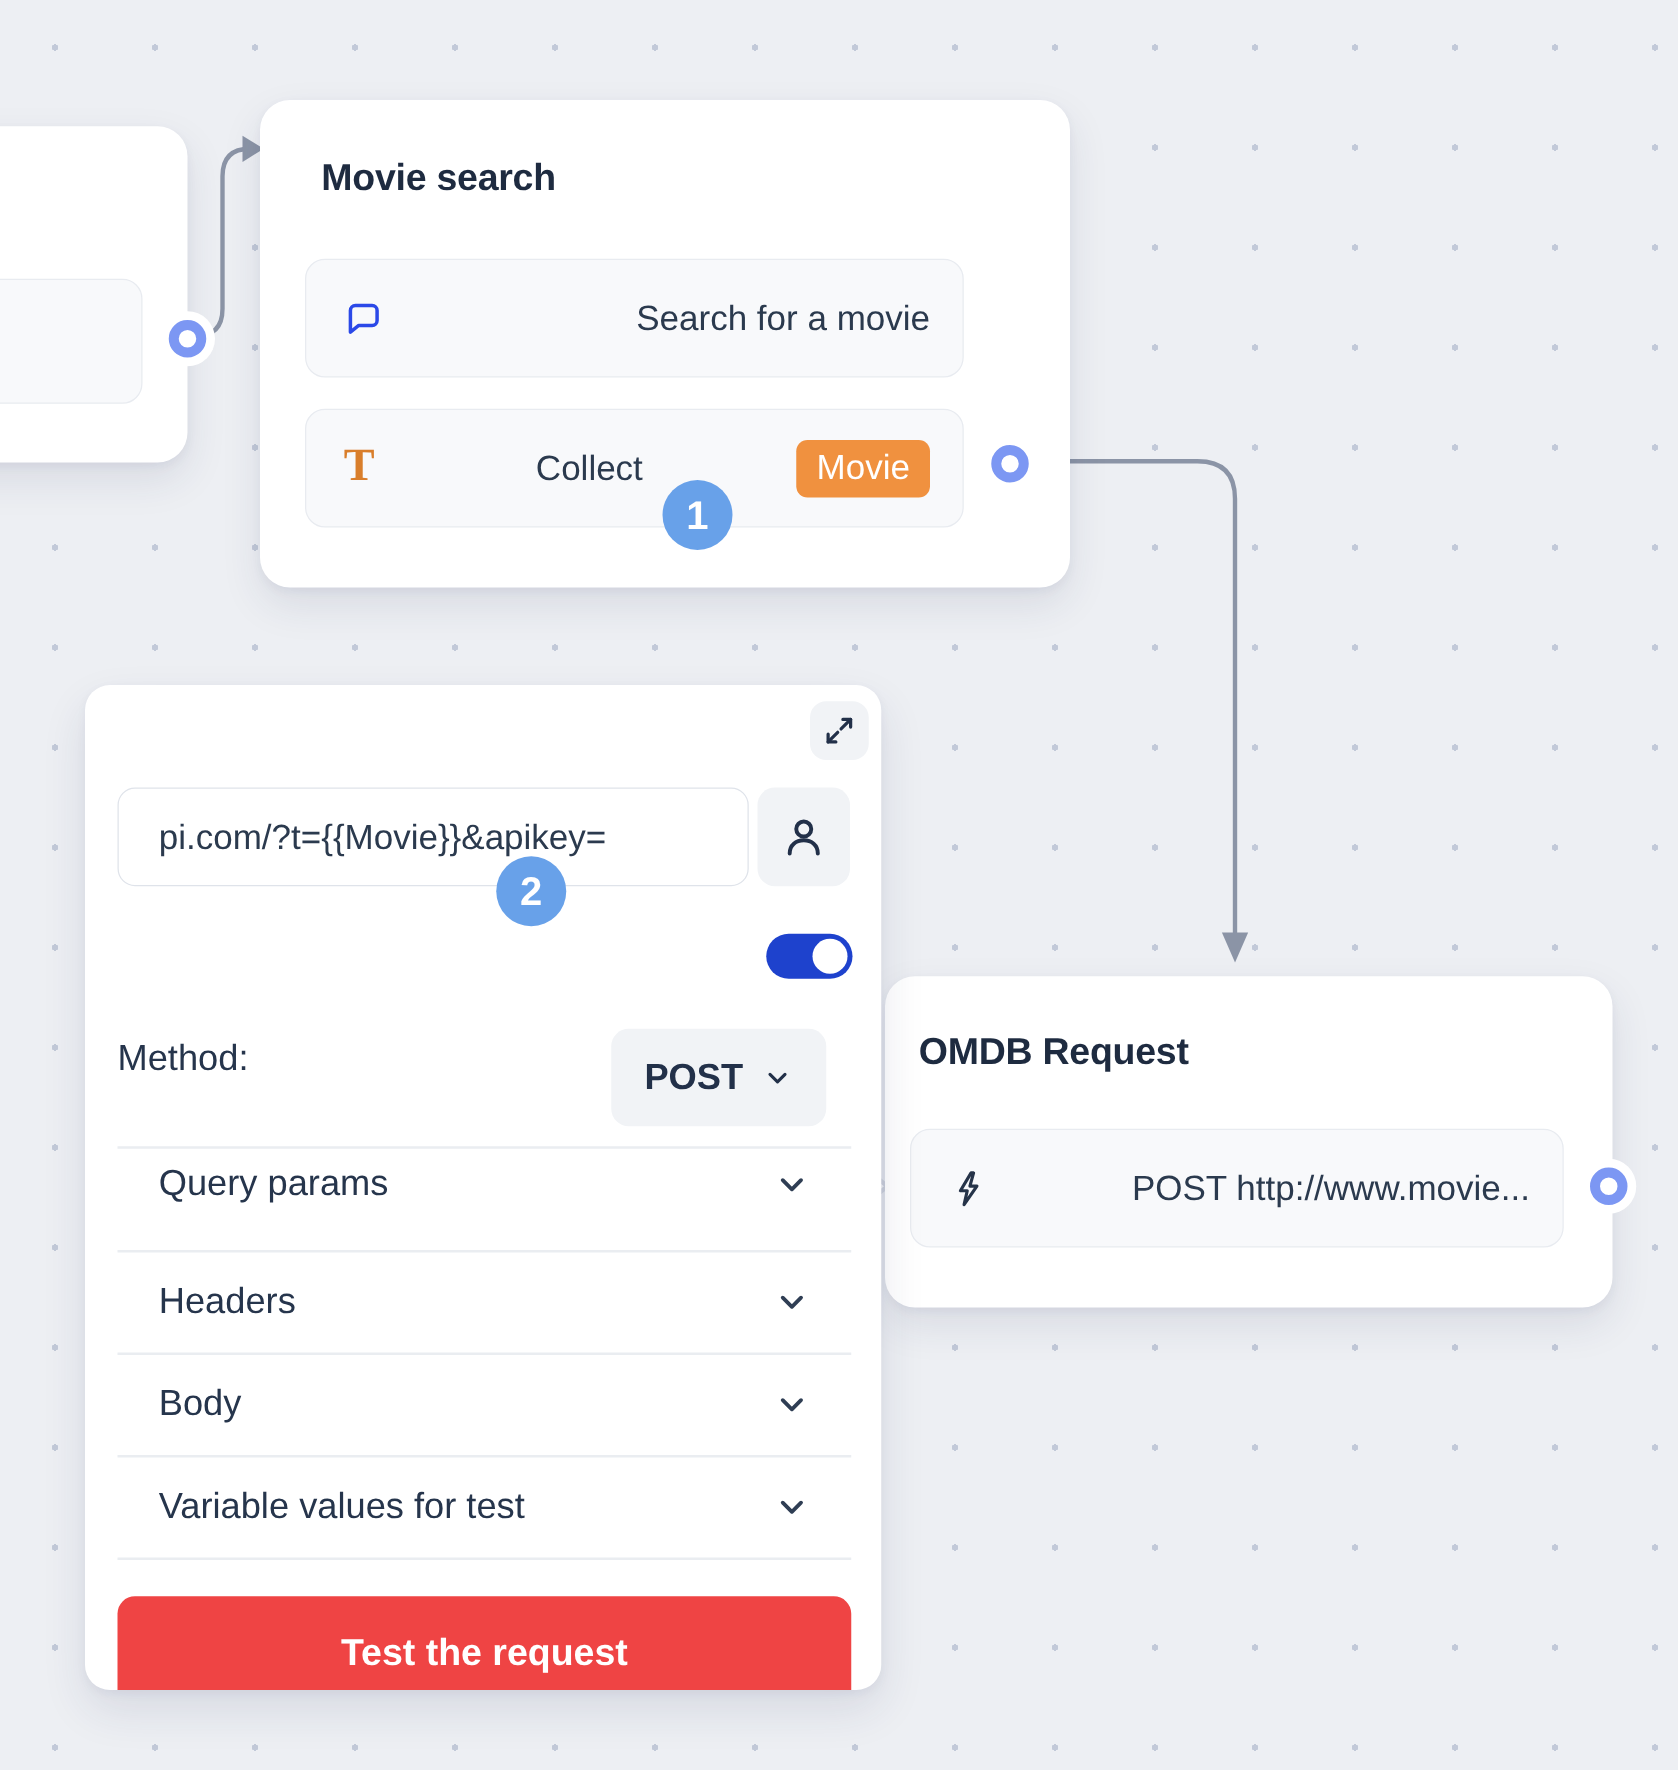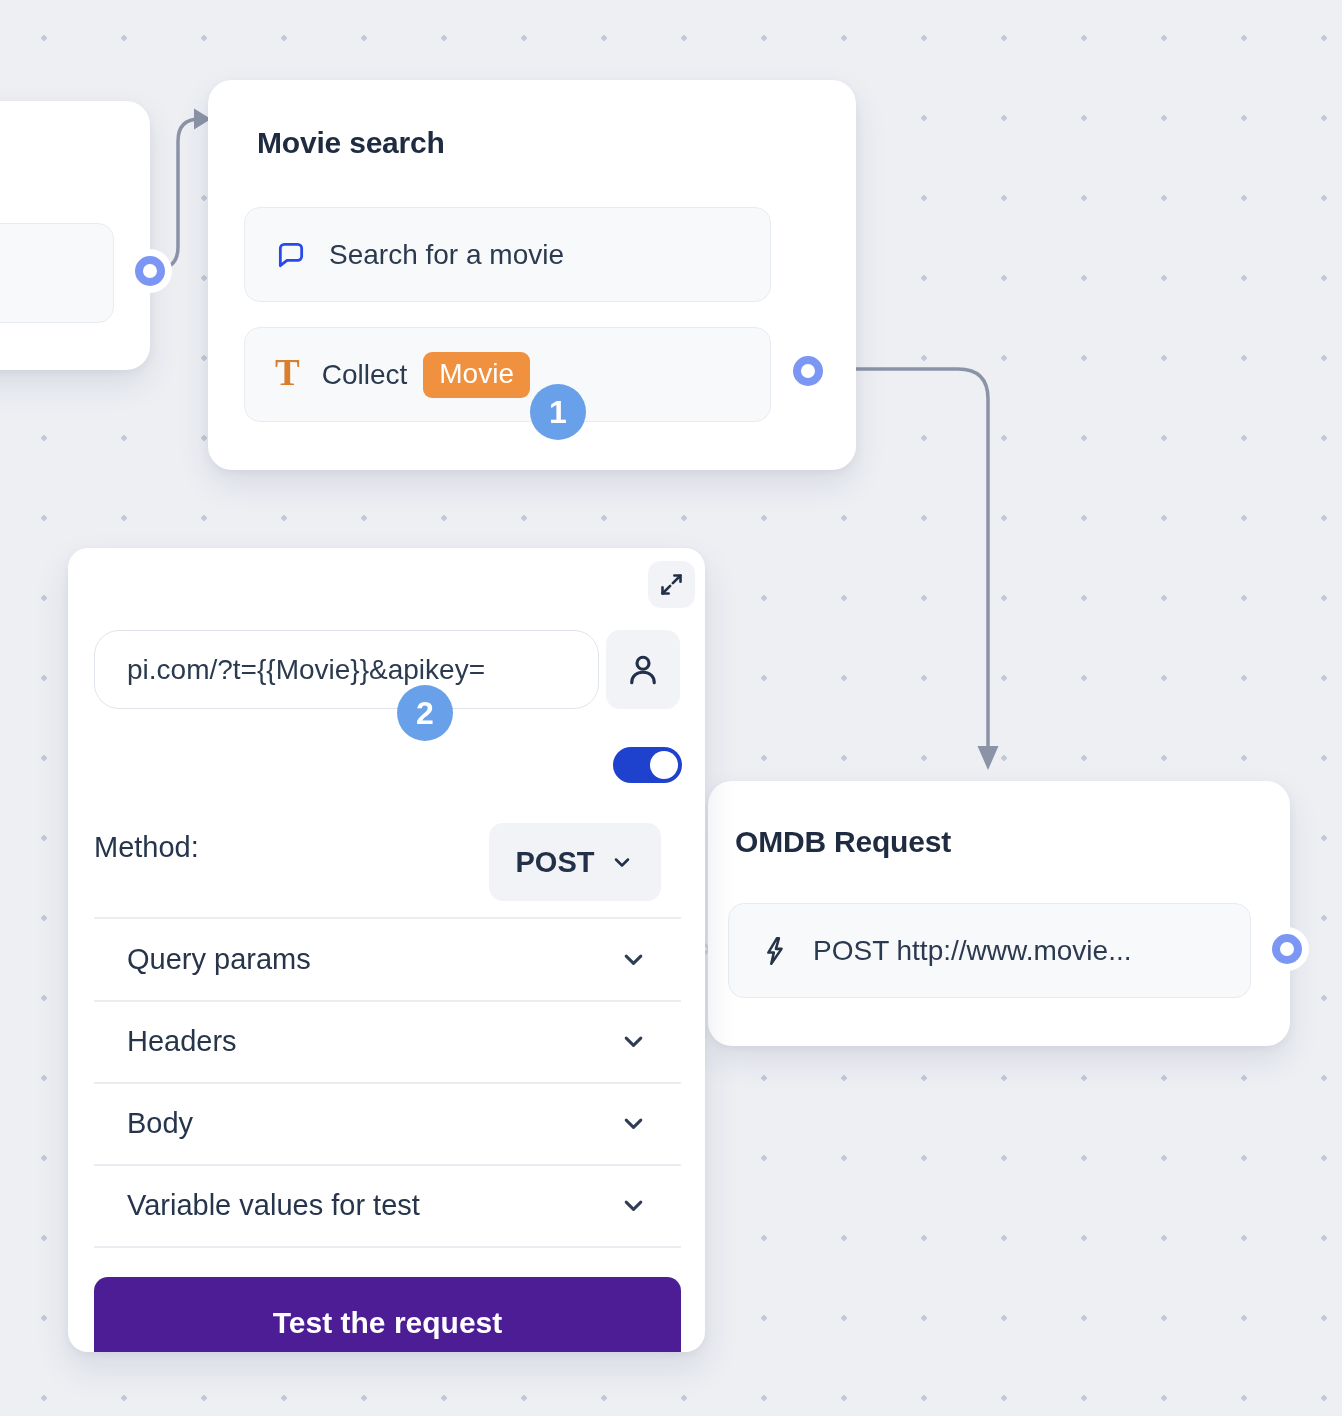--- a/index.html
+++ b/index.html
@@ -22,21 +22,21 @@
   
   .node {
     position: absolute; background: #fff; border-radius: 24px;
     box-shadow: 0 14px 32px rgba(35,48,89,.10), 0 3px 8px rgba(35,48,89,.05);
     z-index: 2;
   }
   .node-title { position: absolute; font-size: 30px; font-weight: 700; color: #1e2b40; letter-spacing: -0.2px; }
   .node-item {
     position: absolute; background: #f8f9fb; border: 1.5px solid #e8ebf0; border-radius: 16px;
     display: flex; align-items: center; gap: 22px; padding: 0 26px 0 30px;
-    font-size: 28px; color: #2b3a4e; white-space: nowrap; overflow: hidden;
+    font-size: 28px; color: #2b3a4e; white-space: nowrap; overflow: hidden; justify-content: space-between;
   }
   .icon-wrap { display: inline-flex; align-items: center; justify-content: center; flex: 0 0 auto; }
   .serif-t { font-family: "Liberation Serif", serif; font-size: 37px; font-weight: 600; color: #d97e2b; line-height: 1; transform: translateY(-2px); }
   .var-chip { background: #f0913f; color: #fff; border-radius: 9px; padding: 6px 16px 8px; font-size: 28px; margin-left: -6px; }
 
   
   .port {
     position: absolute; width: 44px; height: 44px; border-radius: 50%; background: #fff;
     display: flex; align-items: center; justify-content: center; z-index: 6;
   }
@@ -50,21 +50,21 @@
 
   
   .panel {
     position: absolute; left: 68px; top: 548px; width: 637px; height: 804px;
     background: #fff; border-radius: 20px; overflow: hidden; z-index: 5;
     box-shadow: 0 16px 36px rgba(35,48,89,.11), 0 3px 8px rgba(35,48,89,.05);
   }
   .expand-btn { position: absolute; left: 580px; top: 13px; width: 47px; height: 47px; background: #f1f3f6; border-radius: 13px; display: flex; align-items: center; justify-content: center; }
   .url-input {
     position: absolute; left: 26px; top: 82px; width: 505px; height: 79px;
-    border: 1.5px solid #dfe3ea; border-radius: 25px; background: #fff;
+    border: 1.5px solid #dfe3ea; border-radius: 14px; background: #fff;
     font-family: "Liberation Sans", sans-serif; font-size: 28px; color: #2b3a4e;
     padding: 0 10px 0 32px; outline: none;
   }
   .person-btn { position: absolute; left: 538px; top: 82px; width: 74px; height: 79px; background: #f1f3f6; border-radius: 14px; display: flex; align-items: center; justify-content: center; }
   .adv-label { position: absolute; left: 26px; top: 202px; font-size: 29px; color: #26354c; }
   .toggle { position: absolute; left: 545px; top: 199px; width: 69px; height: 36px; border-radius: 18px; background: #1e42cd; }
   .toggle .knob { position: absolute; top: 4px; right: 4px; width: 28px; height: 28px; border-radius: 50%; background: #fff; }
   .method-label { position: absolute; left: 26px; top: 283px; font-size: 29px; color: #26354c; }
   .method-btn {
     position: absolute; left: 421px; top: 275px; width: 172px; height: 78px;
@@ -72,21 +72,21 @@
     font-size: 29px; font-weight: 600; color: #223049;
   }
   .divider { position: absolute; left: 26px; width: 587px; height: 1.5px; background: #eaedf1; }
   .section-row {
     position: absolute; left: 26px; width: 587px; height: 82px;
     display: flex; align-items: center; justify-content: space-between;
     padding: 0 34px 0 33px; font-size: 29px; color: #26354c;
   }
   .test-btn {
     position: absolute; left: 26px; top: 729px; width: 587px; height: 92px;
-    background: #4c1d95; border: none; border-radius: 14px; color: #fff;
+    background: #ef4444; border: none; border-radius: 14px; color: #fff;
     font-family: "Liberation Sans", sans-serif; font-size: 30px; font-weight: 600;
   }
 
   svg { display: block; }
 </style>
 </head>
 <body>
 
 <svg class="connector-layer" viewBox="0 0 1342 1416">
   <path d="M 152 269 L 156 269 Q 178 269 178 247 L 178 141 Q 178 119 200 119 L 198 119"></path>
@@ -170,21 +170,21 @@
     <span>POST</span>
     <span class="icon-wrap">
       <svg width="24" height="24" viewBox="0 0 24 24">
           <path d="M6 9.5 l6 6 6-6" stroke="#223049" stroke-width="2.5" fill="none" stroke-linecap="round" stroke-linejoin="round"></path>
         </svg>
     </span>
   </div>
 
   <div class="divider" style="top:369px;"></div>
 
-  <div class="section-row" style="top:370px;gap:36px;">
+  <div class="section-row" style="top:358px;gap:36px;">
     <span>Query params</span>
     <span class="icon-wrap">
       <svg width="27" height="27" viewBox="0 0 24 24">
           <path d="M5.5 9 l6.5 6.5 6.5-6.5" stroke="#2f3e54" stroke-width="2.7" fill="none" stroke-linecap="round" stroke-linejoin="round"></path>
         </svg>
     </span>
   </div>
   <div class="divider" style="top:452px;"></div>
 
   <div class="section-row" style="top:452px;">

